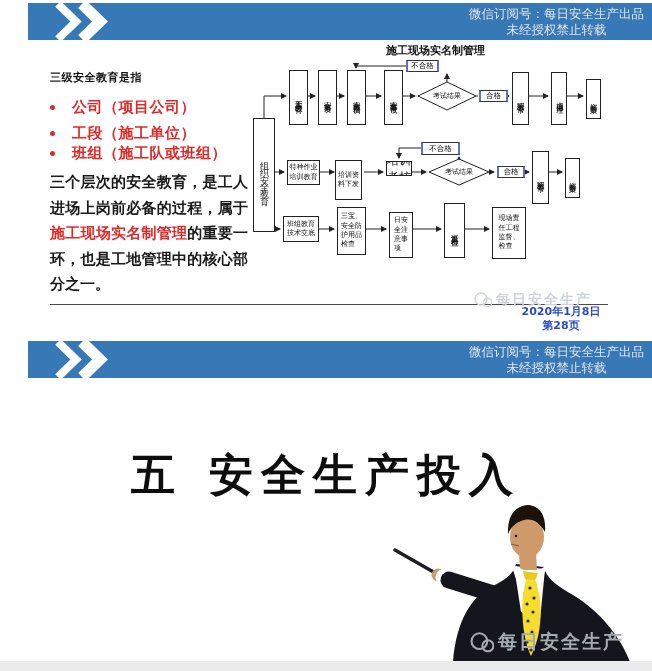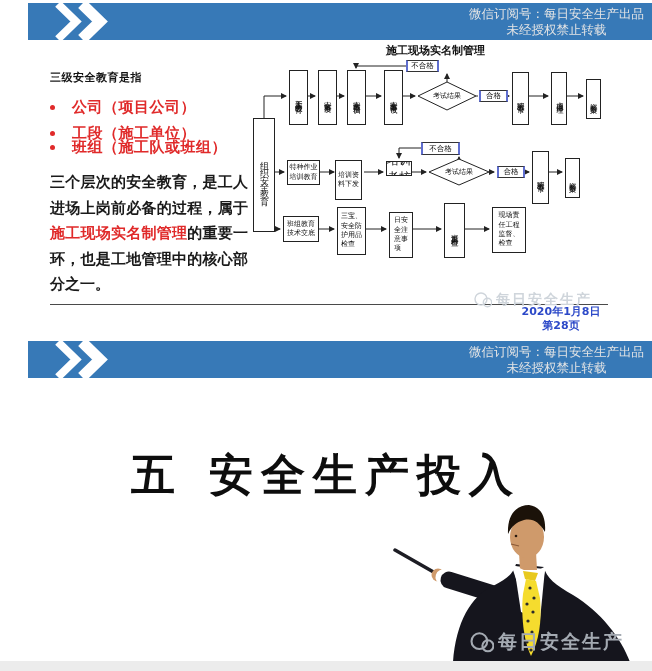--- a/index.html
+++ b/index.html
@@ -62,21 +62,21 @@
   <div class="s1-heading">三级安全教育是指</div>
 
   <div class="bullet-row" style="top:98px;">
     <span class="bullet-dot"></span>
     <span>公司（项目公司）</span>
   </div>
   <div class="bullet-row" style="top:124px;">
     <span class="bullet-dot"></span>
     <span>工段（施工单位）</span>
   </div>
-  <div class="bullet-row" style="top:138px;">
+  <div class="bullet-row" style="top:144px;">
     <span class="bullet-dot"></span>
     <span>班组（施工队或班组）</span>
   </div>
 
   <div class="s1-par"><span>三个层次的安全教育，是工人进场上岗前必备的过程，属于</span><span class="hl">施工现场实名制管理</span><span>的重要一环，也是工地管理中的核心部分之一。</span></div>
 
   <div class="fc-title">施工现场实名制管理</div>
 
   <svg class="fc-svg" width="652" height="340" viewBox="0 0 652 340">
     <defs>
@@ -149,21 +149,21 @@
 技术交底</div>
   <div class="hbox" style="left:337px;top:207px;width:29px;height:48px;font-size:7px;">三宝、
 安全防
 护用品
 检查</div>
   <div class="hbox" style="left:389px;top:212px;width:24px;height:46px;font-size:7px;">日安
 全注
 意事
 项</div>
   <div class="vbox" style="left:444px;top:203px;width:21px;height:55px;">班前工具检查</div>
-  <div class="hbox" style="left:492px;top:207px;width:34px;height:46px;font-size:7px;">现场责
+  <div class="hbox" style="left:492px;top:207px;width:34px;height:52px;font-size:7px;">现场责
 任工程
 监督、
 检查</div>
 
   <div class="sep-line"></div>
   <div class="wm wm-1">
     <svg width="18" height="16" viewBox="0 0 18 16">
       <circle cx="7" cy="7" r="6" fill="none" stroke="currentColor" stroke-width="1.4"></circle>
       <circle cx="13.5" cy="10.5" r="4.2" fill="none" stroke="currentColor" stroke-width="1.4"></circle>
     </svg>

